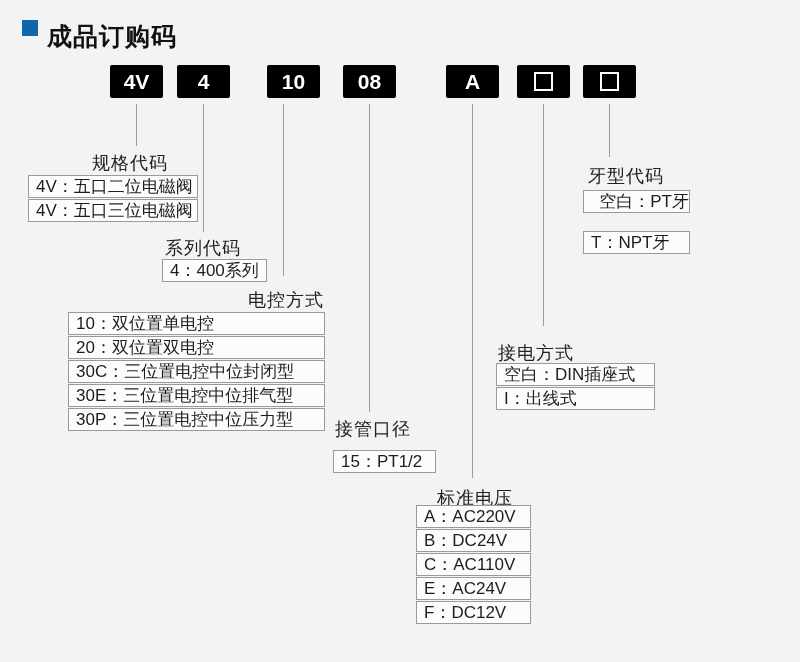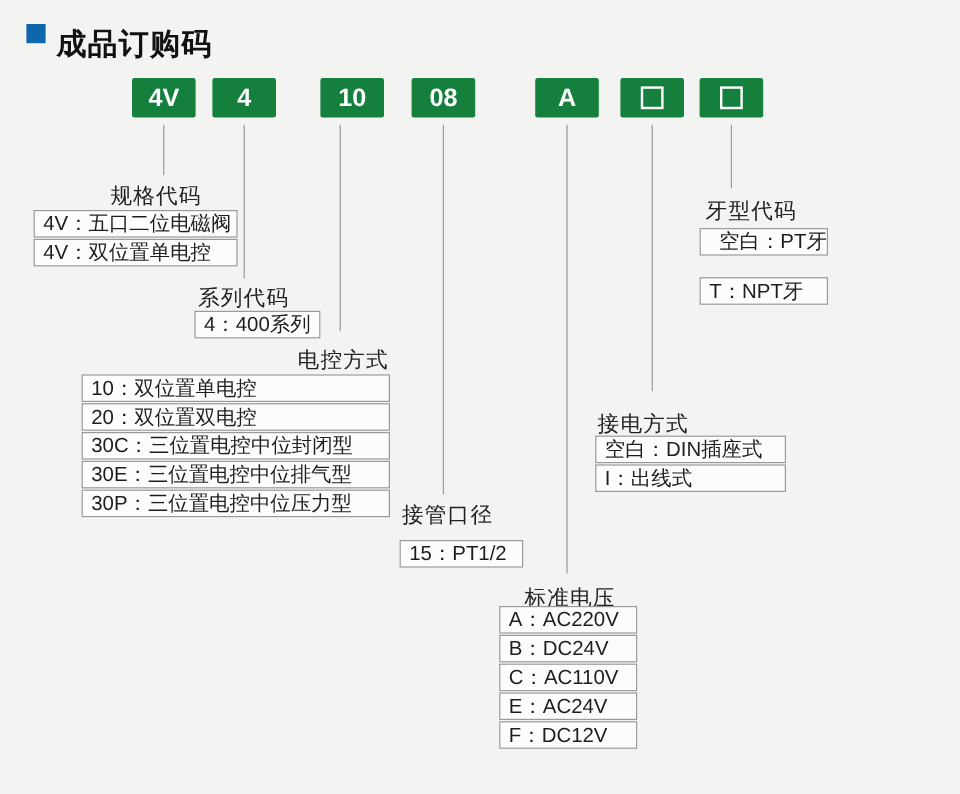--- a/index.html
+++ b/index.html
@@ -13,21 +13,21 @@
     background:#f3f3f1;
     overflow:hidden;
   }
   
   .title-row{position:absolute;left:22px;top:20px;display:flex;align-items:flex-start;}
   .title-bullet{width:16px;height:16px;background:#0e67ac;margin-right:9px;}
   .page-title{font-size:25px;font-weight:bold;color:#111;letter-spacing:1px;}
   
   .code-box{
     position:absolute;top:65px;width:53px;height:33px;
-    background:#15803d;color:#fff;
+    background:#000000;color:#fff;
     display:flex;align-items:center;justify-content:center;
     font-size:21px;font-weight:bold;border-radius:2px;
   }
   .ph-square{width:15px;height:15px;border:2px solid #fff;background:transparent;}
   
   .vline{position:absolute;width:1px;background:#9b9b9b;top:104px;}
   
   .sec-label{
     position:absolute;font-size:18px;color:#222;white-space:nowrap;
     letter-spacing:1px;
@@ -79,21 +79,21 @@
   <div class="vline" style="left:203px;height:128px;"></div>
   <div class="vline" style="left:283px;height:172px;"></div>
   <div class="vline" style="left:369px;height:308px;"></div>
   <div class="vline" style="left:472px;height:374px;"></div>
   <div class="vline" style="left:543px;height:222px;"></div>
   <div class="vline" style="left:609px;height:53px;"></div>
 
   <div class="sec-label" style="left:92px;top:151px;font-family:Liberation Mono, monospace;">规格代码</div>
   <div class="tbl" style="left:28px;top:175px;width:170px;">
     <div class="row">4V：五口二位电磁阀</div>
-    <div class="row">4V：双位置单电控</div>
+    <div class="row">4V：五口三位电磁阀</div>
   </div>
 
   <div class="sec-label" style="left:165px;top:236px;">系列代码</div>
   <div class="tbl" style="left:150px;top:259px;width:105px;padding-left:12px;">
     <div class="row">4：400系列</div>
   </div>
 
   <div class="sec-label" style="left:248px;top:288px;">电控方式</div>
   <div class="tbl" style="left:68px;top:312px;width:257px;">
     <div class="row">10：双位置单电控</div>

